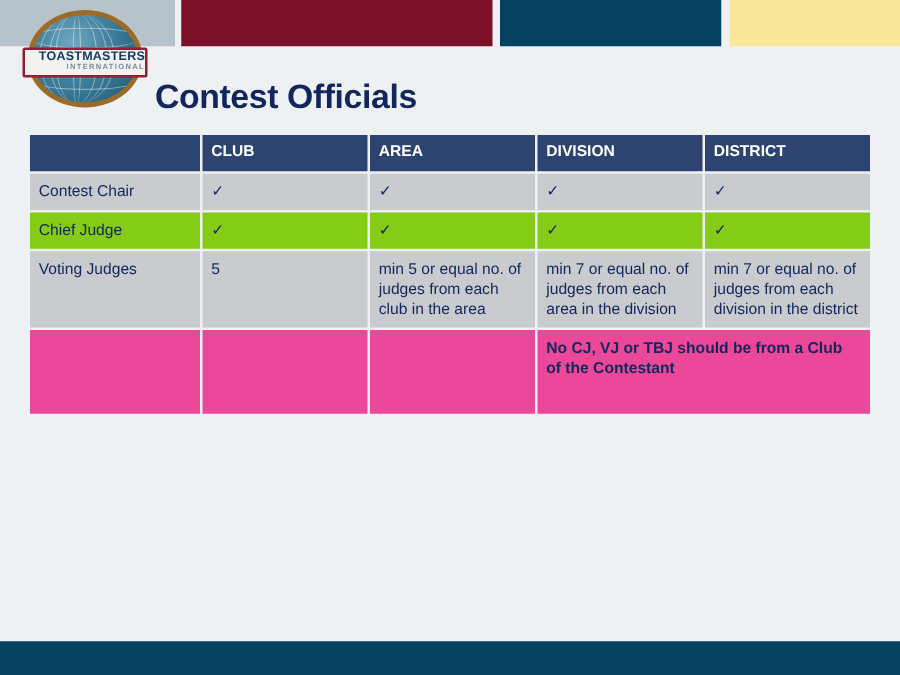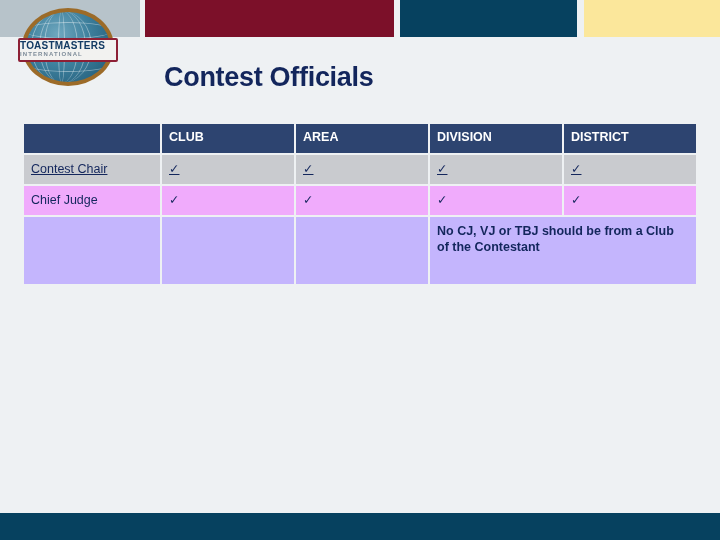--- a/index.html
+++ b/index.html
@@ -79,21 +79,21 @@
     box-sizing: border-box;
   }
   .logo-banner {
     position: absolute;
     left: -4px;
     top: 30px;
     width: 100px;
     background: #f2f2f0;
     border: 2px solid #8d2035;
     border-radius: 2px;
-    text-align: left;
+    text-align: right;
     padding: 1px 0 2px 0;
     box-sizing: border-box;
   }
   .logo-banner .t1 {
     display: block;
     font-size: 10px;
     font-weight: bold;
     color: #123a63;
     letter-spacing: 0.2px;
     line-height: 10px;
@@ -110,30 +110,28 @@
   
   .page-title {
     position: absolute;
     left: 124px;
     top: 62px;
     font-size: 27px;
     font-weight: bold;
     color: #13265c;
     letter-spacing: -0.3px;
     white-space: nowrap;
-    margin-left: 40px;
   }
 
   
   .table-wrap {
     position: absolute;
     left: 22px;
     top: 106px;
     width: 668px;
-    margin-top: 16px;
   }
   table.officials {
     border-collapse: separate;
     border-spacing: 2px;
     width: 668px;
     table-layout: fixed;
   }
   table.officials th,
   table.officials td {
     vertical-align: top;
@@ -146,35 +144,35 @@
   table.officials thead th {
     background: #2d4470;
     color: #ffffff;
     font-weight: bold;
     font-size: 12.5px;
     height: 18px;
     padding-top: 5px;
     padding-bottom: 6px;
   }
   th.col-label { background: #2d4470; }
-  .row-a td { background: #c9cbcf; text-decoration: underline; }
-  .row-b td { background: #f0abfc; }
+  .row-a td { background: #c9cbcf; }
+  .row-b td { background: #84cc16; }
   td.rowhead { font-weight: normal; }
   .check {
     color: #1d2d63;
     font-size: 13px;
     line-height: 14px;
   }
   .note {
     color: #d81f26;
     font-weight: bold;
     font-size: 13px;
     line-height: 19px;
   }
-  .blank-row td { background: #c4b5fd; height: 54px; }
+  .blank-row td { background: #ec4899; height: 54px; }
 
   
   .bottom-bar {
     position: absolute;
     left: 0;
     bottom: 0;
     width: 720px;
     height: 27px;
     background: #06415f;
   }
@@ -239,20 +237,27 @@
       </tr>
 
       <tr class="row-b">
         <td class="rowhead">Chief Judge</td>
         <td class="check">✓</td>
         <td class="check">✓</td>
         <td class="check">✓</td>
         <td class="check">✓</td>
       </tr>
 
+      <tr class="row-a">
+        <td class="rowhead">Voting Judges</td>
+        <td>5</td>
+        <td>min 5 or equal no. of judges from each club in the area</td>
+        <td>min 7 or equal no. of judges from each area in the division</td>
+        <td>min 7 or equal no. of judges from each division in the district</td>
+      </tr>
 
 
 
 
       <tr class="blank-row">
         <td></td>
         <td></td>
         <td></td>
         <td class="note" colspan="2">No CJ, VJ or TBJ should be from a Club of the Contestant</td>
       </tr>

